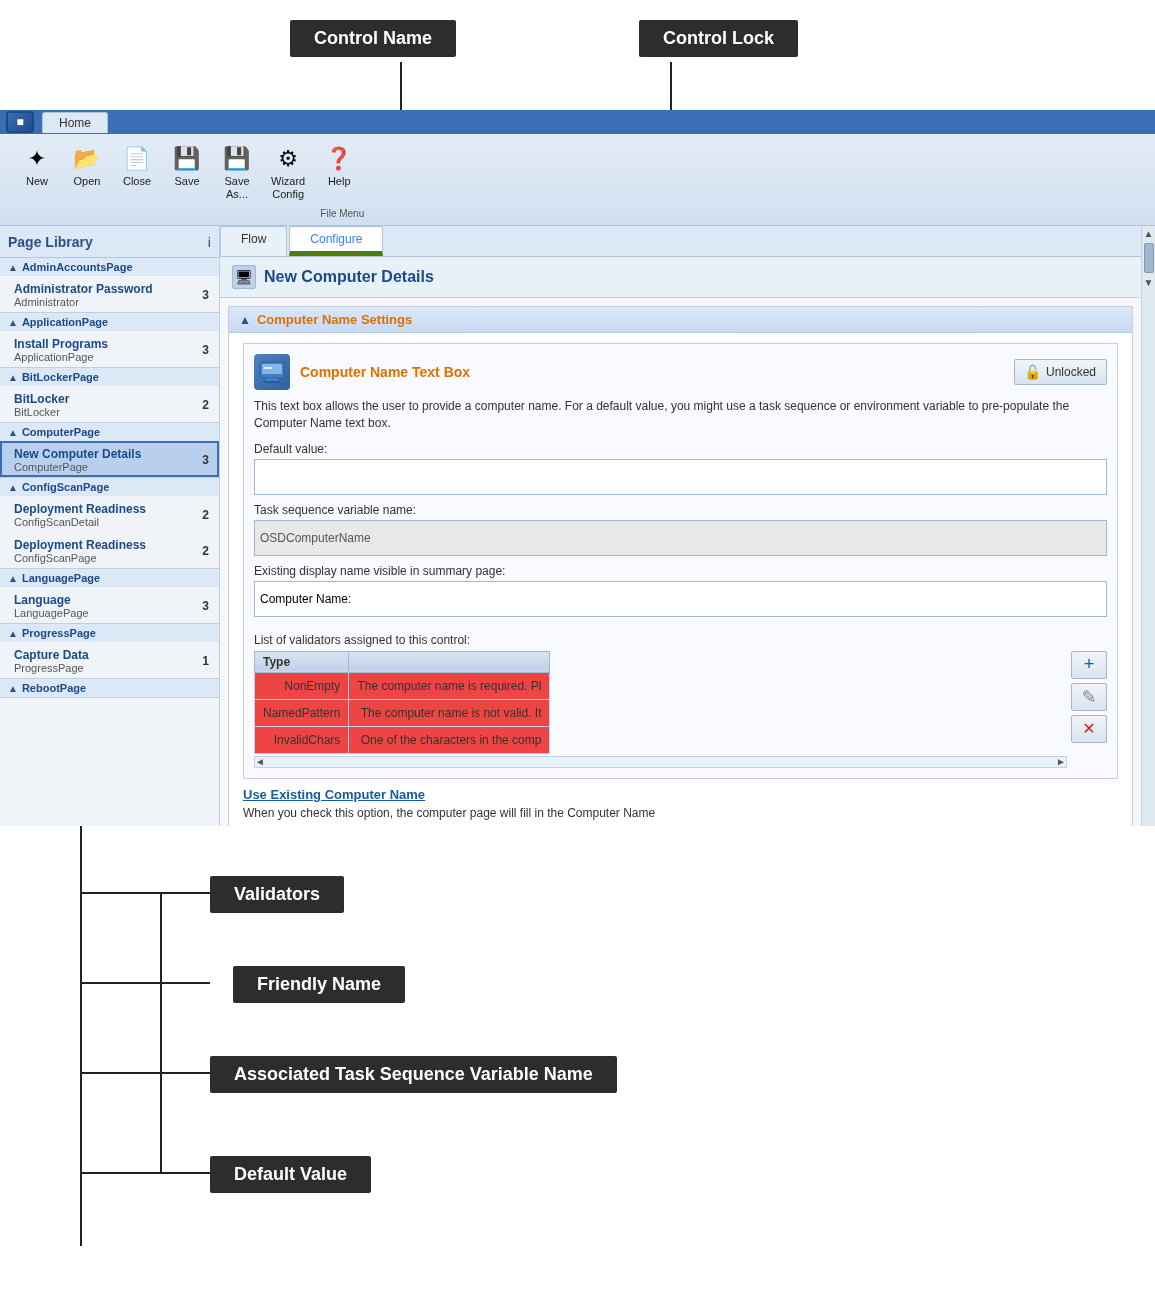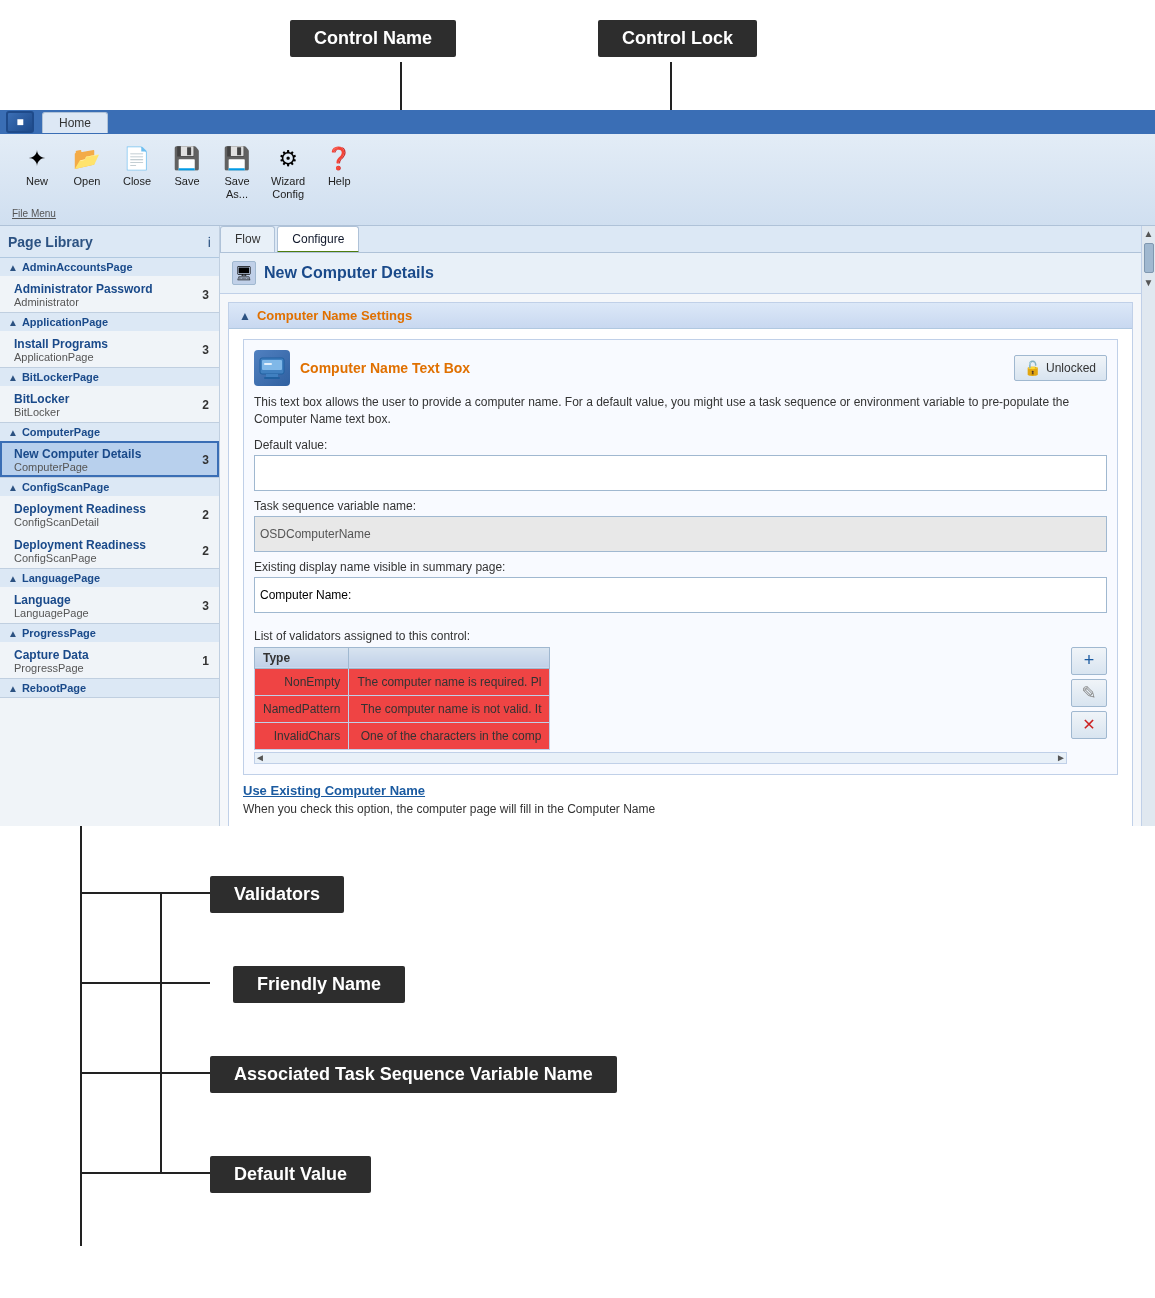--- a/index.html
+++ b/index.html
@@ -80,23 +80,22 @@
     }
     .ribbon-btn-label {
       font-size: 11px;
       color: #222;
       text-align: center;
       line-height: 1.2;
     }
     .ribbon-group-label {
       font-size: 10px;
       color: #555;
-      text-align: left;
+      text-align: right;
       padding: 2px 0 2px;
-      text-decoration: underline;
     }
     .ribbon-group {
       display: flex;
       flex-direction: column;
     }
     .ribbon-group-btns {
       display: flex;
       flex-direction: row;
     }
 
@@ -185,34 +184,34 @@
       background: #f5f7fa;
       overflow: auto;
       position: relative;
     }
     .content-tabs {
       display: flex;
       background: #dce8f5;
       border-bottom: 1px solid #afc2d8;
     }
     .content-tab {
-      padding: 5px 14px;
+      padding: 5px 20px;
       border: 1px solid #afc2d8;
       border-bottom: none;
       background: #e8f0f8;
       cursor: pointer;
       font-size: 12px;
       color: #333;
       border-radius: 3px 3px 0 0;
       margin-right: 2px;
     }
     .content-tab.active {
       background: #fff;
-      border-bottom: 1px solid #4d7c0f;
-      color: #0f172a;
+      border-bottom: 5px solid #4d7c0f;
+      color: #3b82f6;
     }
     .content-header {
       display: flex;
       align-items: center;
       padding: 8px 12px;
       background: #e8f0f8;
       border-bottom: 1px solid #c0d0e8;
     }
     .content-header-icon {
       width: 24px;
@@ -448,21 +447,21 @@
       margin: 2px 0;
     }
   </style>
 </head>
 <body>
 
 <div class="annotation-area">
 
   <div class="annotation-label" style="top:20px; left:290px;">Control Name</div>
 
-  <div class="annotation-label" style="top:20px; left:598px;">Control Lock</div>
+  <div class="annotation-label" style="top:20px; left:639px;">Control Lock</div>
 
   <div class="connector-line" style="width:2px; height:50px; top:62px; left:400px;"></div>
 
   <div class="connector-line" style="width:2px; height:50px; top:62px; left:670px;"></div>
 </div>
 
 <div class="ribbon-bar" style="position:relative;">
 
   <div style="display:flex; align-items:center; background:#3a6eb5; padding:2px 6px; height:24px;">
     <div class="office-btn" style="position:relative; left:0; top:0; margin-right:8px;">

